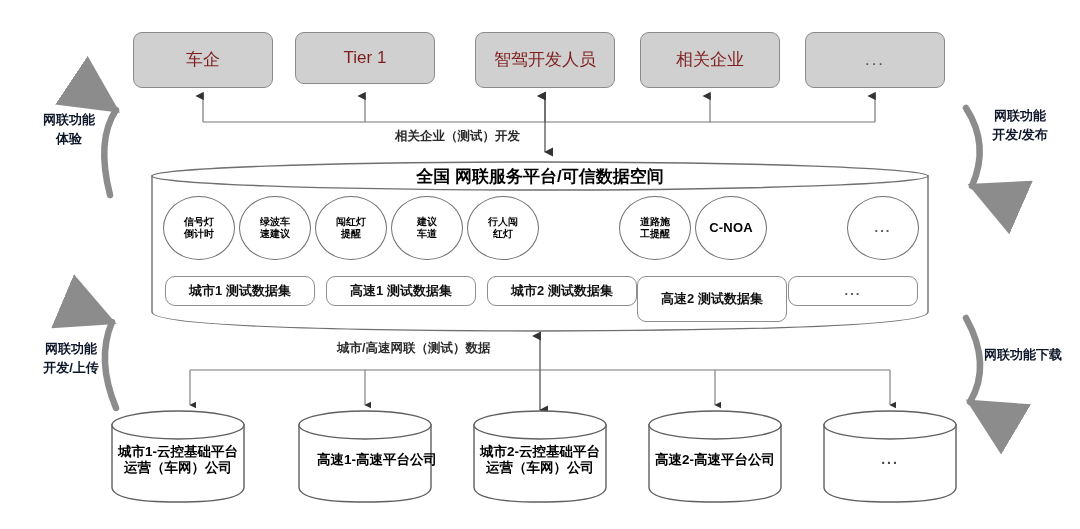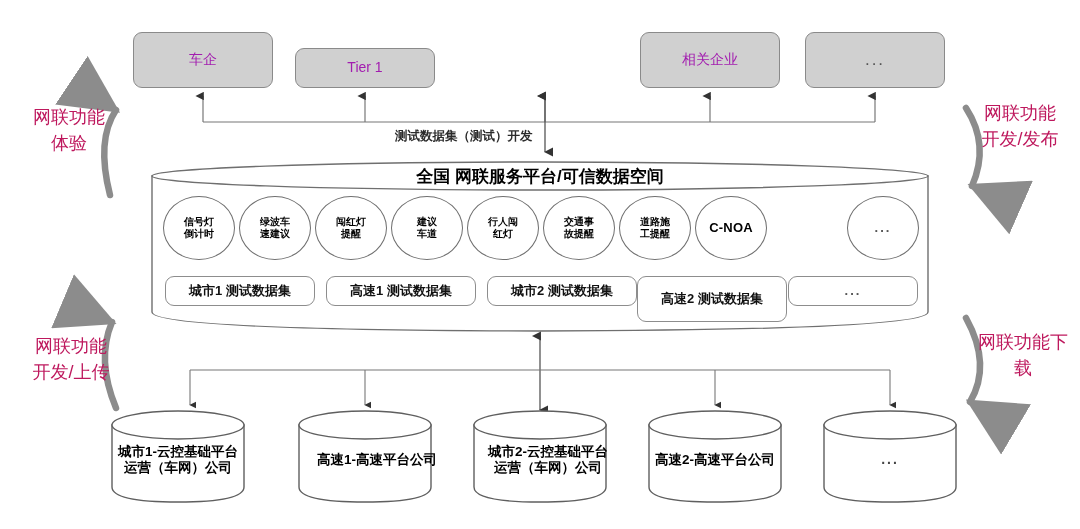--- a/index.html
+++ b/index.html
@@ -6,21 +6,21 @@
   body{width:1080px;height:529px;overflow:hidden;
        font-family:"Liberation Sans","DejaVu Sans",sans-serif;color:#1a1a1a;}
   #stage{position:relative;width:1080px;height:529px;}
   #svglayer{position:absolute;left:0;top:0;width:1080px;height:529px;}
 
   .abs{position:absolute;box-sizing:border-box;display:flex;align-items:center;
        justify-content:center;text-align:center;line-height:1.22;}
 
   
   .actor{background:#d0d0d0;border:1.4px solid #8a8a8a;border-radius:9px;
-         font-size:14px;font-weight:400;color:#a21caf;}
+         font-size:17px;font-weight:400;color:#7f1d1d;}
   .actor.dots{font-size:17px;letter-spacing:2px;color:#555;}
 
   
   .plat-title{font-size:17px;font-weight:bold;color:#000;}
 
   
   .svc{border:1.3px solid #6f6f6f;border-radius:50%;background:#ffffff;
        font-size:10px;font-weight:bold;color:#000;}
   .svc.lat{font-size:13px;letter-spacing:0.2px;}
   .svc.dots{font-size:13px;letter-spacing:2px;color:#555;font-weight:bold;}
@@ -28,21 +28,21 @@
   
   .ds{border:1.2px solid #8d8d8d;border-radius:9px;background:#ffffff;
       font-size:13px;font-weight:bold;color:#111;}
   .ds.dots{letter-spacing:2px;color:#555;}
 
   
   .cyl-label{font-size:13.5px;font-weight:bold;color:#000;}
   .cyl-label.dots{font-size:14px;letter-spacing:2px;color:#444;font-weight:bold;}
 
   
-  .side{font-size:18px;font-weight:normal;color:#be185d;line-height:1.45;}
+  .side{font-size:13px;font-weight:bold;color:#0f172a;line-height:1.45;}
   
   .conn{font-size:12.5px;font-weight:bold;color:#2b2b2b;white-space:nowrap;}
 </style>
 </head>
 <body>
 
 <div id="stage">
 
   <svg id="svglayer" viewBox="0 0 1080 529">
     <defs>
@@ -112,47 +112,48 @@
 
     <g>
       <path d="M110,195 Q96,140 116,110" stroke="#8c8c8c" stroke-width="6.5" fill="none" stroke-linecap="round" marker-end="url(#mk-gray)"></path>
       <path d="M966,108 Q990,145 972,186" stroke="#8c8c8c" stroke-width="6.5" fill="none" stroke-linecap="round" marker-end="url(#mk-gray)"></path>
       <path d="M116,408 Q96,360 112,322" stroke="#8c8c8c" stroke-width="6.5" fill="none" stroke-linecap="round" marker-end="url(#mk-gray)"></path>
       <path d="M966,318 Q992,365 970,402" stroke="#8c8c8c" stroke-width="6.5" fill="none" stroke-linecap="round" marker-end="url(#mk-gray)"></path>
     </g>
   </svg>
 
   <div class="abs actor" style="left:133px;top:32px;width:140px;height:56px;">车企</div>
-  <div class="abs actor" style="left:295px;top:48px;width:140px;height:40px;">Tier 1</div>
+  <div class="abs actor" style="left:295px;top:32px;width:140px;height:52px;">Tier 1</div>
+  <div class="abs actor" style="left:475px;top:32px;width:140px;height:56px;">智驾开发人员</div>
   <div class="abs actor" style="left:640px;top:32px;width:140px;height:56px;">相关企业</div>
   <div class="abs actor dots" style="left:805px;top:32px;width:140px;height:56px;">...</div>
 
-  <div class="abs conn" style="left:395px;top:128px;width:300px;height:18px;justify-content:flex-start;">测试数据集（测试）开发</div>
+  <div class="abs conn" style="left:395px;top:128px;width:300px;height:18px;justify-content:flex-start;">相关企业（测试）开发</div>
+  <div class="abs conn" style="left:337px;top:340px;width:330px;height:18px;justify-content:flex-start;">城市/高速网联（测试）数据</div>
 
   <div class="abs plat-title" style="left:152px;top:166px;width:776px;height:22px;">全国 网联服务平台/可信数据空间</div>
 
   <div class="abs svc" style="left:163px;top:196px;width:72px;height:64px;">信号灯<br>倒计时</div>
   <div class="abs svc" style="left:239px;top:196px;width:72px;height:64px;">绿波车<br>速建议</div>
   <div class="abs svc" style="left:315px;top:196px;width:72px;height:64px;">闯红灯<br>提醒</div>
   <div class="abs svc" style="left:391px;top:196px;width:72px;height:64px;">建议<br>车道</div>
   <div class="abs svc" style="left:467px;top:196px;width:72px;height:64px;">行人闯<br>红灯</div>
-  <div class="abs svc" style="left:543px;top:196px;width:72px;height:64px;">交通事<br>故提醒</div>
   <div class="abs svc" style="left:619px;top:196px;width:72px;height:64px;">道路施<br>工提醒</div>
   <div class="abs svc lat" style="left:695px;top:196px;width:72px;height:64px;">C-NOA</div>
   <div class="abs svc dots" style="left:847px;top:196px;width:72px;height:64px;">...</div>
 
-  <div class="abs ds" style="left:165px;top:276px;width:150px;height:30px;">城市1 测试数据集</div>
+  <div class="abs ds" style="left:165px;top:276px;width:150px;height:30px;border-radius:10px;">城市1 测试数据集</div>
   <div class="abs ds" style="left:326px;top:276px;width:150px;height:30px;">高速1 测试数据集</div>
   <div class="abs ds" style="left:487px;top:276px;width:150px;height:30px;text-align:right;">城市2 测试数据集</div>
   <div class="abs ds" style="left:637px;top:276px;width:150px;height:46px;">高速2 测试数据集</div>
   <div class="abs ds dots" style="left:788px;top:276px;width:130px;height:30px;">...</div>
 
   <div class="abs cyl-label" style="left:112px;top:432px;width:132px;height:56px;">城市1-云控基础平台<br>运营（车网）公司</div>
   <div class="abs cyl-label" style="left:299px;top:432px;width:156px;height:56px;">高速1-高速平台公司</div>
-  <div class="abs cyl-label" style="left:474px;top:432px;width:132px;height:56px;margin-left:8px;">城市2-云控基础平台<br>运营（车网）公司</div>
+  <div class="abs cyl-label" style="left:474px;top:432px;width:132px;height:56px;">城市2-云控基础平台<br>运营（车网）公司</div>
   <div class="abs cyl-label" style="left:649px;top:432px;width:132px;height:56px;">高速2-高速平台公司</div>
   <div class="abs cyl-label dots" style="left:824px;top:432px;width:132px;height:56px;">...</div>
 
   <div class="abs side" style="left:28px;top:110px;width:82px;height:40px;">网联功能<br>体验</div>
   <div class="abs side" style="left:975px;top:105px;width:90px;height:42px;">网联功能<br>开发/发布</div>
   <div class="abs side" style="left:28px;top:338px;width:86px;height:42px;">网联功能<br>开发/上传</div>
   <div class="abs side" style="left:973px;top:345px;width:100px;height:20px;">网联功能下载</div>
 
 </div>
 

